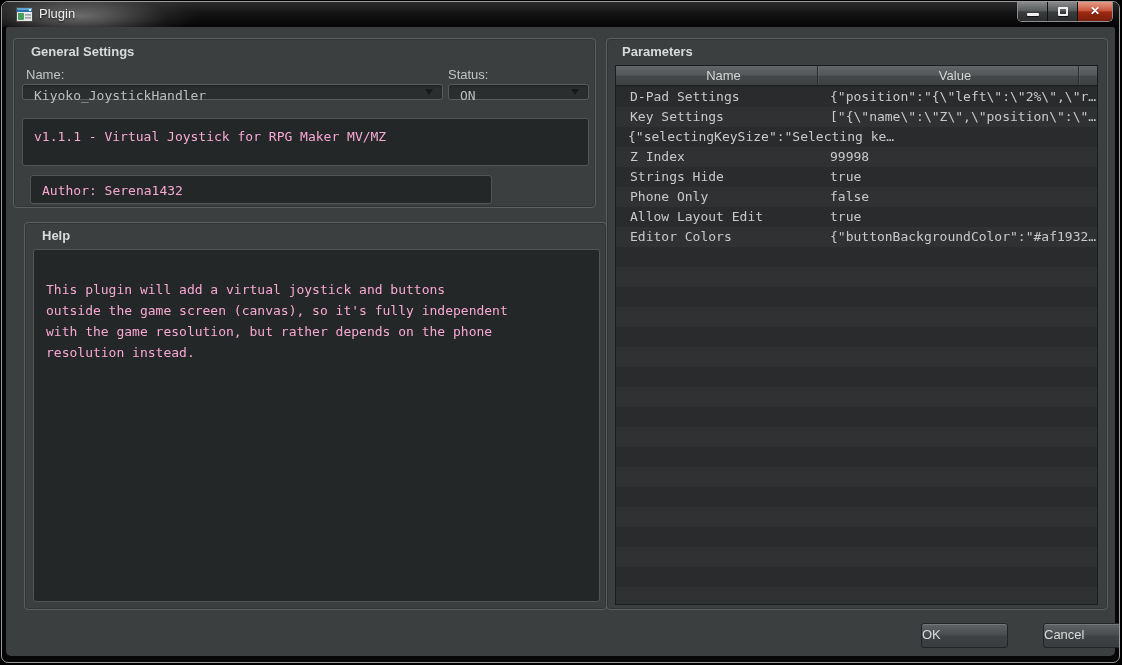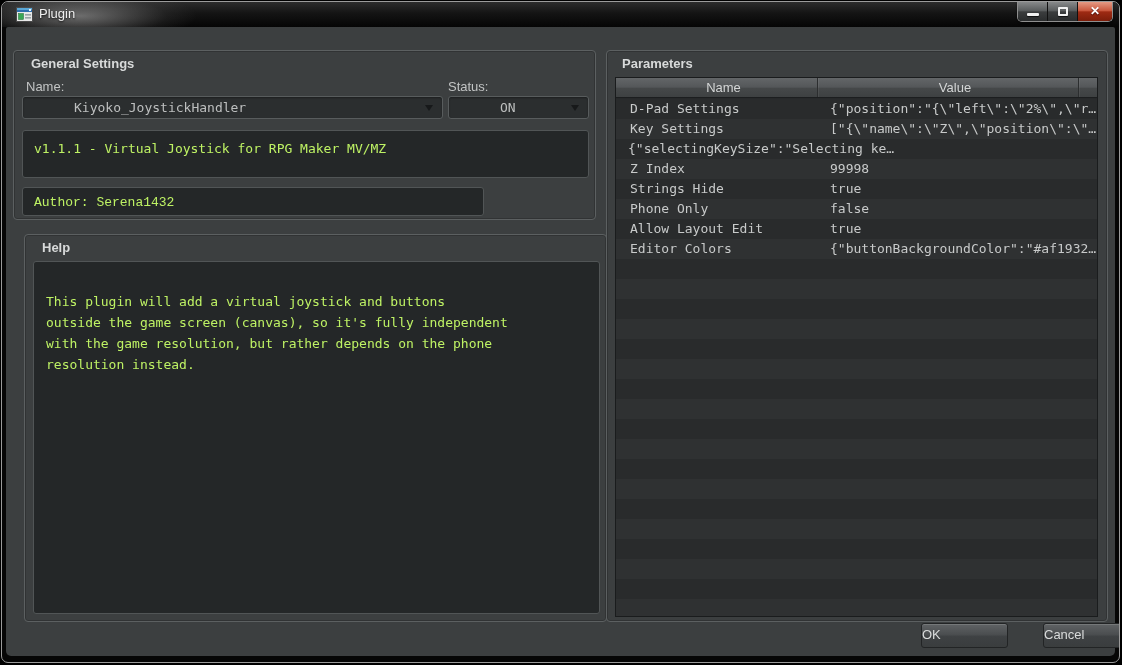--- a/index.html
+++ b/index.html
@@ -31,34 +31,34 @@
   .glyph-max{position:absolute;left:50%;top:5px;margin-left:-5px;width:10px;height:9px;
     border:2px solid #f2f2f2;border-radius:1px;box-shadow:0 1px 1px rgba(0,0,0,0.7);}
   .glyph-close{position:absolute;left:0;right:0;top:2px;text-align:center;
     font-size:12px;font-weight:bold;color:#fff;text-shadow:0 1px 1px rgba(60,0,0,0.9);}
 
   
   .dialog{position:absolute;left:4px;right:4px;top:25px;height:629px;
     background:#3c3f40;border-radius:2px 2px 5px 5px;}
 
   .group{position:absolute;border:1px solid #5c6061;border-radius:4px;
-    box-shadow:inset 0 0 0 1px rgba(0,0,0,0.18);margin-top:12px;}
+    box-shadow:inset 0 0 0 1px rgba(0,0,0,0.18);}
   .group-title{position:absolute;left:17px;top:5px;font-size:13px;font-weight:bold;color:#d8dada;}
 
   .field-label{position:absolute;font-size:13px;color:#c2c4c4;}
 
-  .combo{position:absolute;height:23px;background:#2b2e2f;border:1px solid #585c5d;
-    border-radius:3px;box-shadow:inset 0 1px 2px rgba(0,0,0,0.35);cursor:default;padding-left:40px;}
+  .combo{position:absolute;height:16px;background:#2b2e2f;border:1px solid #585c5d;
+    border-radius:3px;box-shadow:inset 0 1px 2px rgba(0,0,0,0.35);cursor:default;}
   .combo-text{font-family:"DejaVu Sans Mono", monospace;font-size:13px;color:#bdbfbf;
     line-height:21px;padding-left:11px;white-space:nowrap;overflow:hidden;}
   .combo-arrow{position:absolute;right:9px;top:50%;margin-top:-3px;width:0;height:0;
     border-left:4px solid transparent;border-right:4px solid transparent;border-top:6px solid #17191a;}
 
   .textbox{position:absolute;background:#242728;border:1px solid #515556;border-radius:3px;
-    font-family:"DejaVu Sans Mono", monospace;font-size:13px;color:#bef264;overflow:hidden;}
+    font-family:"DejaVu Sans Mono", monospace;font-size:13px;color:#f9a8d4;overflow:hidden;}
   .desc-box{padding:8px 11px;line-height:19px;}
   .author-box{padding:5px 11px;line-height:19px;}
   .help-box{padding:8px 12px;line-height:21px;white-space:pre-line;}
 
   
   .param-table{position:absolute;left:8px;top:26px;width:483px;height:540px;
     border:1px solid #1a1c1d;background:#27292a;overflow:hidden;}
   .param-head{display:flex;height:20px;
     background:linear-gradient(180deg,#636668 0%,#545759 48%,#454849 54%,#3e4142 100%);
     border-bottom:1px solid #1c1e1f;text-align:center;}
@@ -128,21 +128,21 @@
       <div class="field-label" style="left:434px;top:28px;">Status:</div>
       <div class="combo" style="left:434px;top:45px;width:141px;">
         <div class="combo-text">ON</div>
         <span class="combo-arrow"></span>
       </div>
 
       <div class="textbox desc-box" style="left:8px;top:79px;width:567px;height:48px;">
         <span>v1.1.1 - Virtual Joystick for RPG Maker MV/MZ</span>
       </div>
 
-      <div class="textbox author-box" style="left:8px;top:136px;width:462px;height:29px;font-family:Liberation Mono, monospace;">
+      <div class="textbox author-box" style="left:16px;top:136px;width:462px;height:29px;">
         <span>Author: Serena1432</span>
       </div>
     </div>
 
     <div class="group" style="left:18px;top:195px;width:583px;height:388px;">
       <div class="group-title">Help</div>
       <div class="textbox help-box" style="left:8px;top:26px;width:567px;height:353px;padding-left:12px;">
         <span>This plugin will add a virtual joystick and buttons
 outside the game screen (canvas), so it's fully independent
 with the game resolution, but rather depends on the phone

